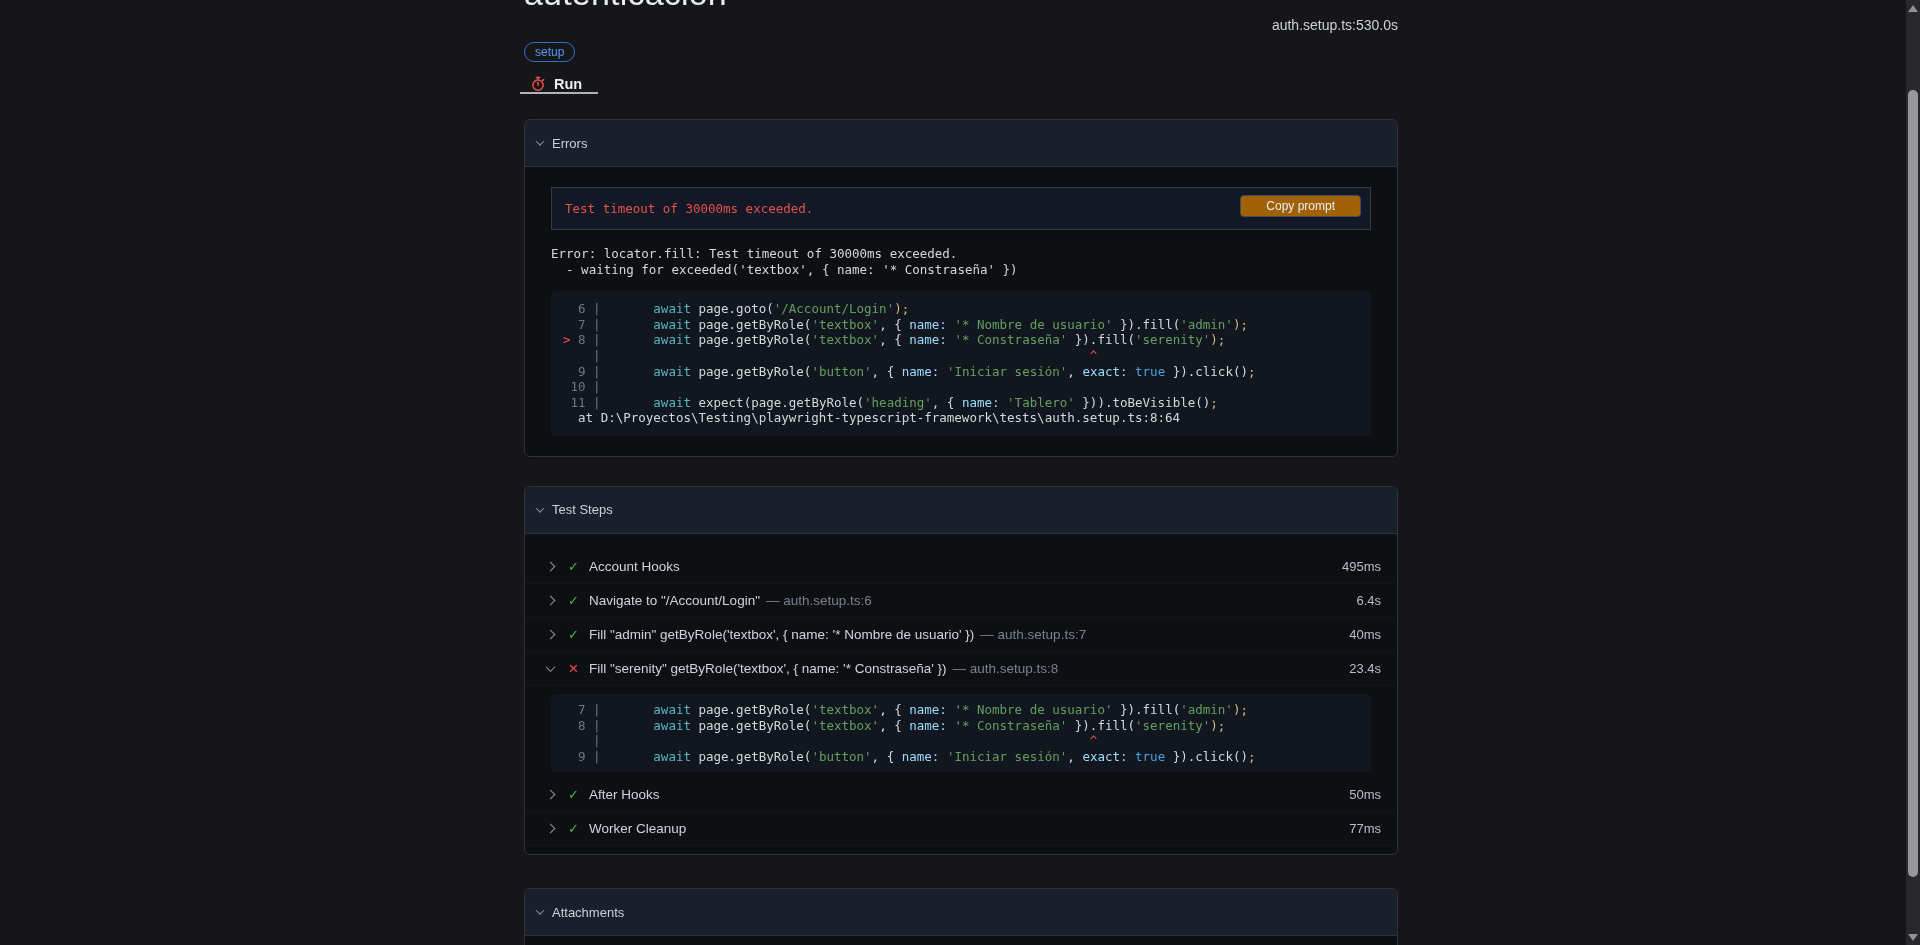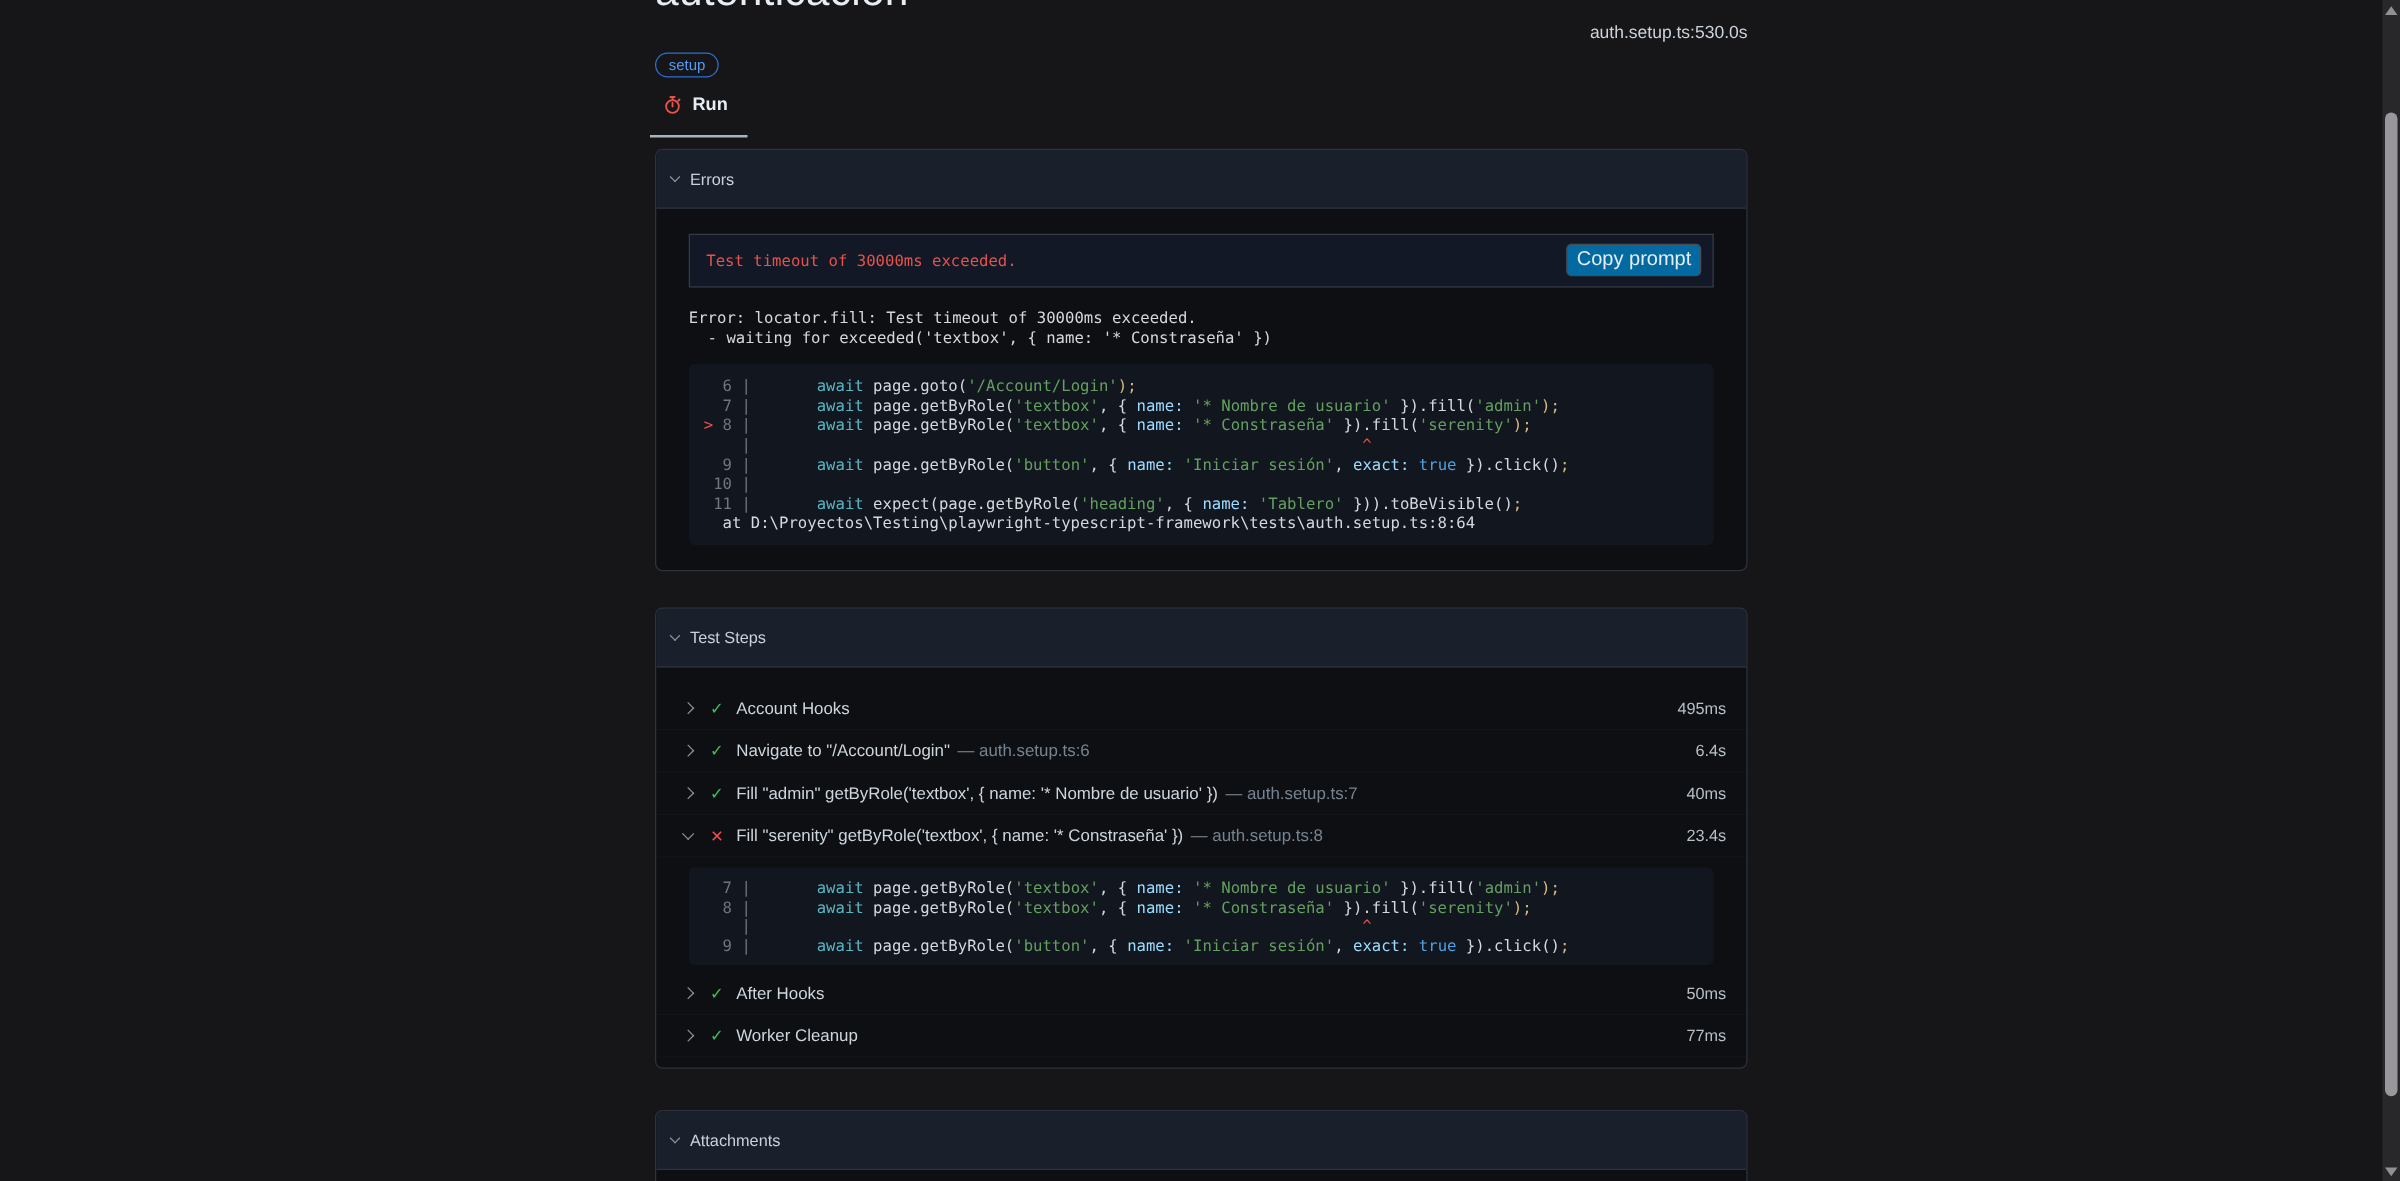--- a/index.html
+++ b/index.html
@@ -5,38 +5,38 @@
   * { margin:0; padding:0; box-sizing:border-box; }
   html,body { width:1920px; height:945px; background:#161619; font-family:"Liberation Sans", sans-serif; }
   .stage { position:absolute; top:0; left:0; width:1920px; height:945px; overflow:hidden; background:#161619; }
   .column { position:absolute; left:524px; top:0; width:874px; color:#c9d1d9; }
 
   .test-title { margin-top:-26px; font-size:34px; line-height:38px; font-weight:400; color:#e6edf3; letter-spacing:.2px; }
   .meta-row { margin-top:5px; display:flex; justify-content:flex-end; align-items:center; font-size:14px; color:#cdd3da; }
   .badge-row { margin-top:9px; }
   .badge { display:inline-block; font-size:12px; color:#539bf5; border:1px solid #2f6fd0; border-radius:11px; padding:2px 10px; line-height:14px; }
   .tabbar { margin-top:10px; height:30px; }
-  .tab { display:inline-flex; align-items:center; gap:8px; padding:4px 16px 16px 10px; border-bottom:2px solid #aab4be; margin-left:-4px; }
+  .tab { display:inline-flex; align-items:center; gap:8px; padding:4px 16px 0 10px; border-bottom:2px solid #aab4be; margin-left:-4px; }
   .tab-label { font-size:14.5px; font-weight:700; color:#e6edf3; }
 
   .section { border:1px solid #2d333d; border-radius:6px; background:#0d0f13; overflow:hidden; }
   .section.errors { margin-top:17px; }
   .section.steps  { margin-top:29px; }
   .section.attach { margin-top:33px; height:120px; }
   .section-header { display:flex; align-items:center; gap:9px; height:47px; padding:0 12px; background:#1a202b; border-bottom:1px solid #2d333d; font-size:13px; color:#c9d1d9; }
 
   .chev { display:inline-block; width:7px; height:7px; border-right:1.4px solid #8b949e; border-bottom:1.4px solid #8b949e; }
   .chev.down  { transform:rotate(45deg) translate(-1px,-1px); }
   .chev.right { transform:rotate(-45deg); }
   .chev.small { width:6px; height:6px; }
 
   .errors-body { padding:20px 0 20px 0; }
   .error-panel { margin:0 26px; height:43px; background:#131826; border:1px solid #343b47; border-radius:0; position:relative; display:flex; align-items:center; }
   .error-msg { font-family:"DejaVu Sans Mono", monospace; font-size:12.5px; color:#e5534b; padding-left:13px; }
-  .copy-btn { position:absolute; right:9px; top:7px; background:#0369a1; color:#e6edf3; border:1px solid #444c56; border-radius:4px; font-size:16px; font-family:"Liberation Sans", sans-serif; padding:3px 7px; cursor:pointer; }
+  .copy-btn { position:absolute; right:9px; top:7px; background:#a16207; color:#e6edf3; border:1px solid #444c56; border-radius:4px; font-size:12px; font-family:"Liberation Sans", sans-serif; padding:3px 25px; cursor:pointer; }
 
   .code-line { white-space:pre; font-family:"DejaVu Sans Mono", monospace; font-size:12.5px; line-height:15.6px; }
   .error-pre { margin:16px 26px 0 26px; color:#c9d1d9; }
   .code-box { margin:14px 26px 0 26px; background:#12161f; border-radius:5px; padding:10px 12px; }
 
   .tok-pl { color:#d4d9de; }
   .tok-kw { color:#56b6c2; }
   .tok-st { color:#63a05f; }
   .tok-pr { color:#9cdcfe; }
   .tok-bo { color:#4ea1df; }

